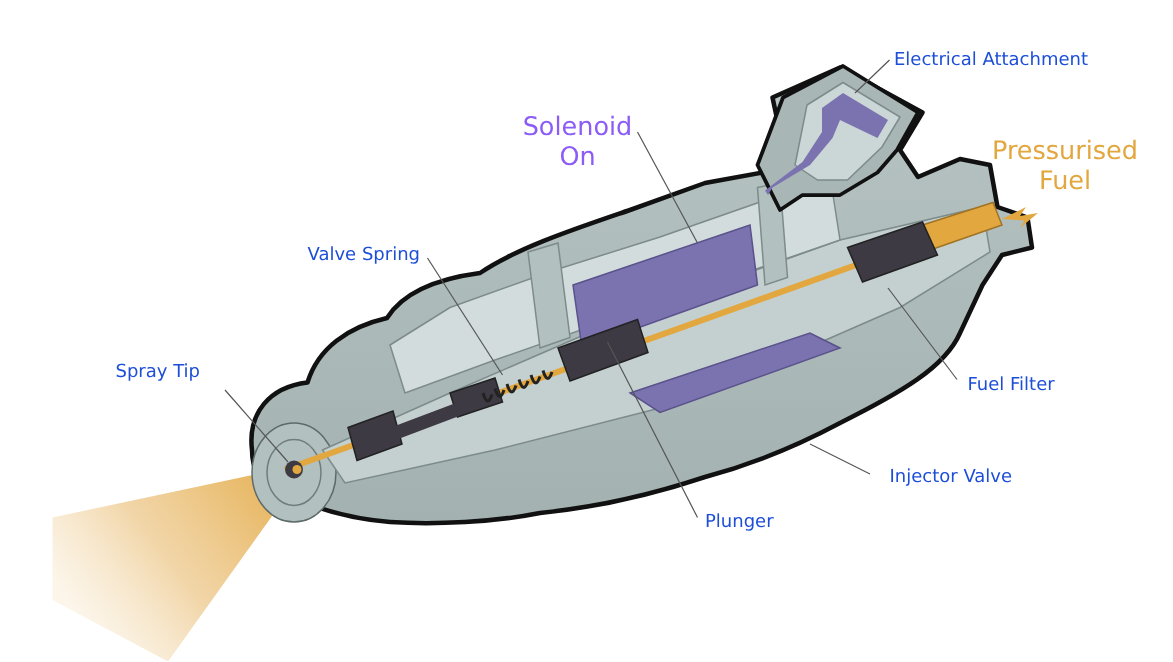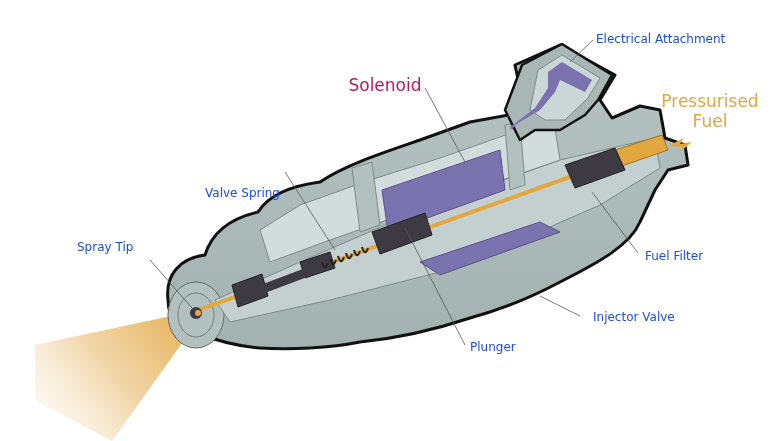--- a/index.html
+++ b/index.html
@@ -79,30 +79,31 @@
     <line x1="285" y1="172" x2="335" y2="250"></line>
     <line x1="150" y1="260" x2="192" y2="308"></line>
     <line x1="592" y1="192" x2="638" y2="253"></line>
     <line x1="540" y1="296" x2="580" y2="316"></line>
     <line x1="405" y1="228" x2="465" y2="345"></line>
   </g>
 </svg>
 
 <div class="lbl" style="left:596px;top:32px;">Electrical Attachment</div>
 
-<div class="big" style="left:340px;top:75px;width:90px;color:#be185d;">
+<div class="big" style="left:340px;top:75px;width:90px;color:#8b5cf6;">
   <div>Solenoid</div>
+  <div>On</div>
 </div>
 
 <div class="big" style="left:650px;top:91px;width:120px;color:#e2a73e;">
   <div>Pressurised</div>
   <div>Fuel</div>
 </div>
 
-<div class="lbl" style="left:205px;top:162px;margin-top:24px;">Valve Spring</div>
+<div class="lbl" style="left:205px;top:162px;">Valve Spring</div>
 
 <div class="lbl" style="left:77px;top:240px;">Spray Tip</div>
 
 <div class="lbl" style="left:645px;top:249px;text-align:center;">Fuel Filter</div>
 
 <div class="lbl" style="left:593px;top:310px;">Injector Valve</div>
 
 <div class="lbl" style="left:470px;top:340px;">Plunger</div>
 
 </body></html>

